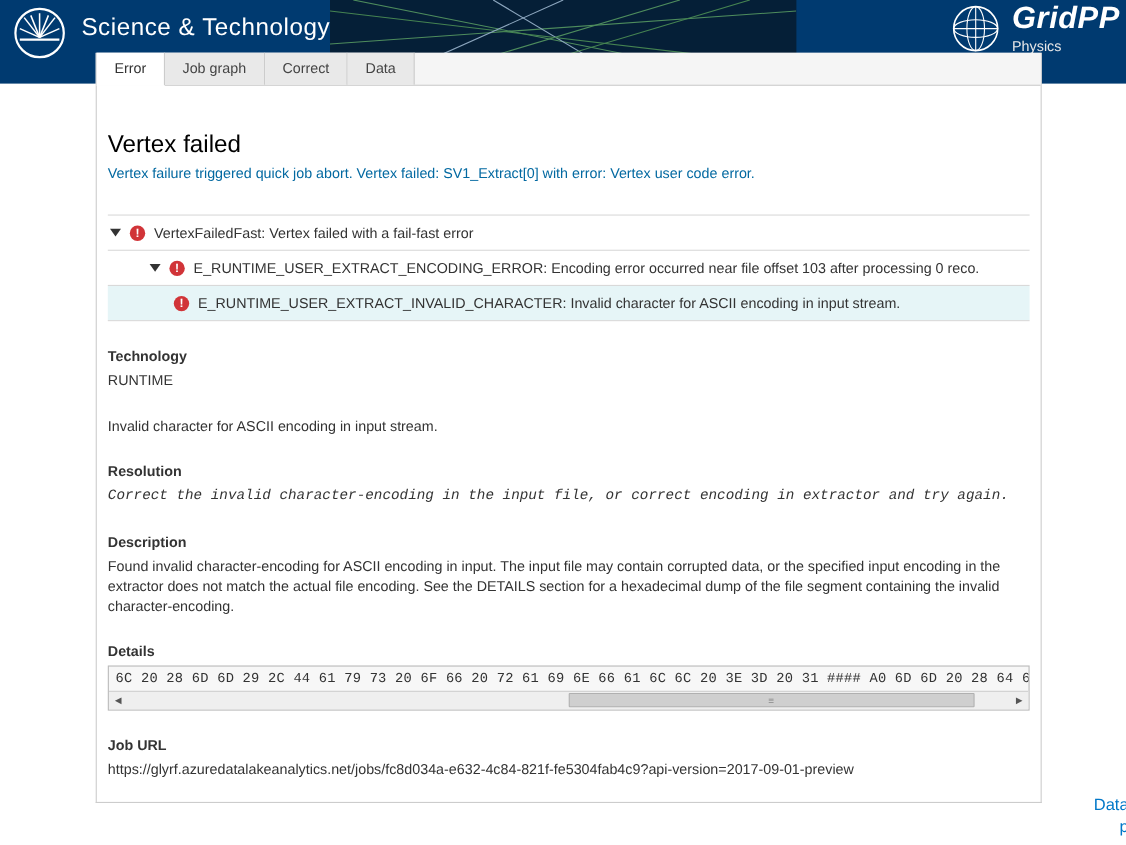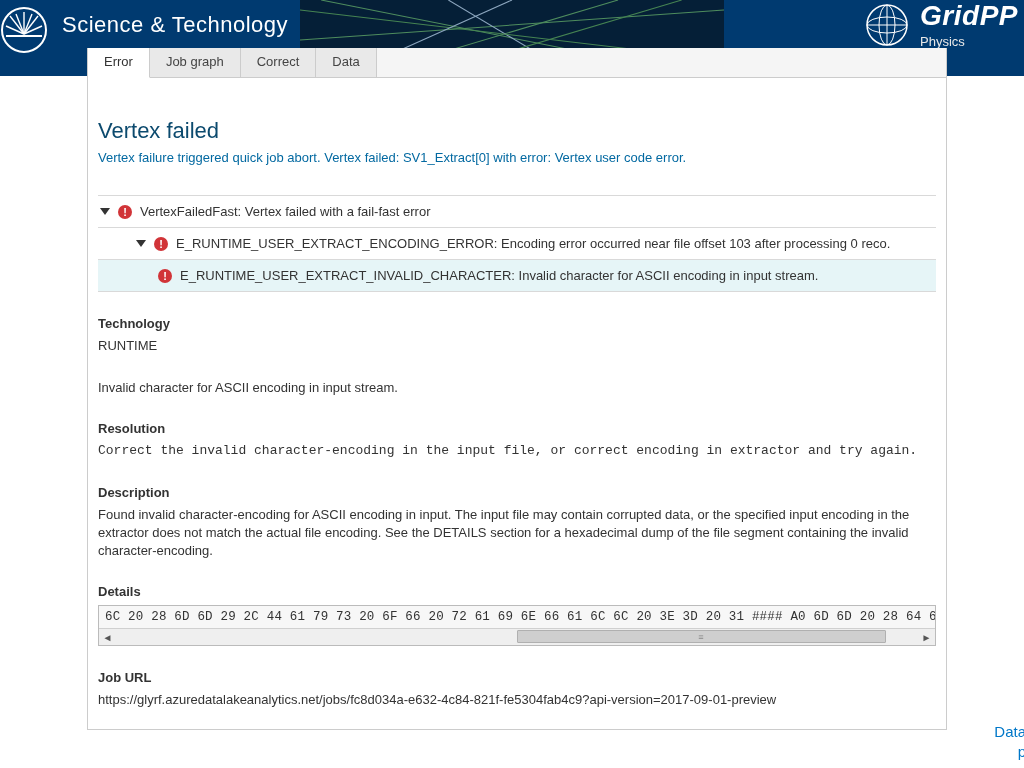--- a/index.html
+++ b/index.html
@@ -21,38 +21,39 @@
     position: relative;
     color: #fff;
     overflow: hidden;
   }
   .banner-left {
     position: absolute;
     left: 0; top: 0;
     display: flex;
     align-items: flex-start;
     gap: 14px;
+    padding-left: 12px;
     height: 100%;
   }
   .banner-logo {
     width: 48px; height: 48px;
     margin-top: 6px;
   }
   .banner-title {
     font-size: 22px;
     font-weight: 400;
     margin-top: 12px;
     white-space: nowrap;
     letter-spacing: 0.5px;
   }
   .banner-right {
     position: absolute;
     right: 6px; top: 2px;
     display: flex;
-    align-items: flex-start;
+    align-items: center;
     gap: 10px;
   }
   .banner-right-text {
     text-align: left;
   }
   .banner-right-title {
     font-size: 28px;
     font-weight: 700;
     font-style: italic;
     letter-spacing: 0.5px;
@@ -119,21 +120,21 @@
     color: #333;
   }
 
   .panel-body {
     padding: 10px 10px 0 10px;
   }
 
   h1.page-title {
     font-size: 22px;
     font-weight: 400;
-    color: #0c4a6e;
+    color: #000000;
     margin: 30px 0 6px 0;
   }
   .subtitle {
     font-size: 13px;
     color: #0369a1;
     margin-bottom: 30px;
   }
 
   hr.sep {
     border: none;
@@ -188,20 +189,21 @@
     margin-bottom: 6px;
   }
   .section-body {
     font-size: 13px;
     color: #333;
     line-height: 1.4;
   }
   .mono {
     font-family: "Consolas", "Courier New", monospace;
     font-size: 13px;
+    font-style: italic;
   }
 
   
   .hex-wrap {
     border: 1px solid #bbb;
     background: #f7f7f7;
     margin-top: 6px;
     overflow: hidden;
   }
   .hex-line {

